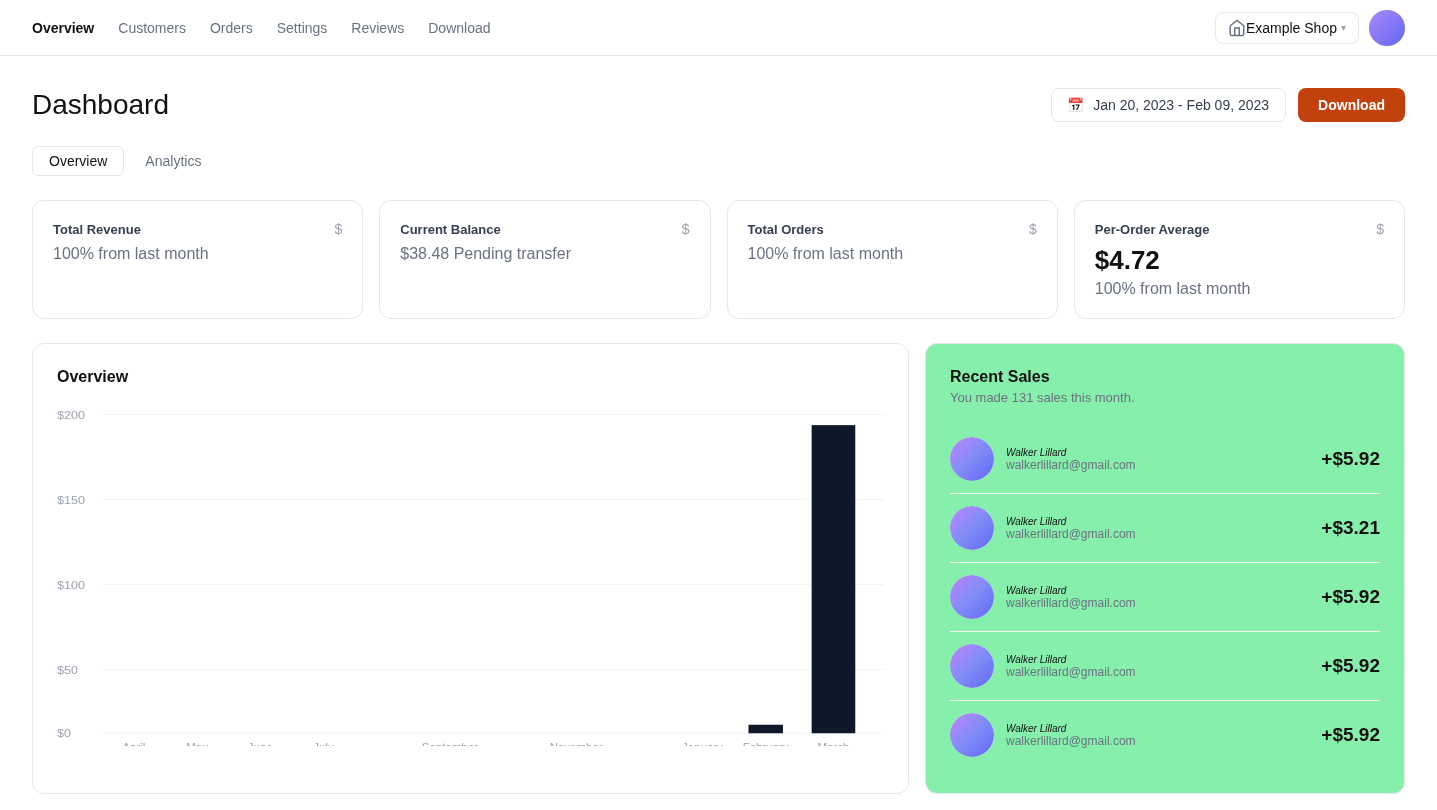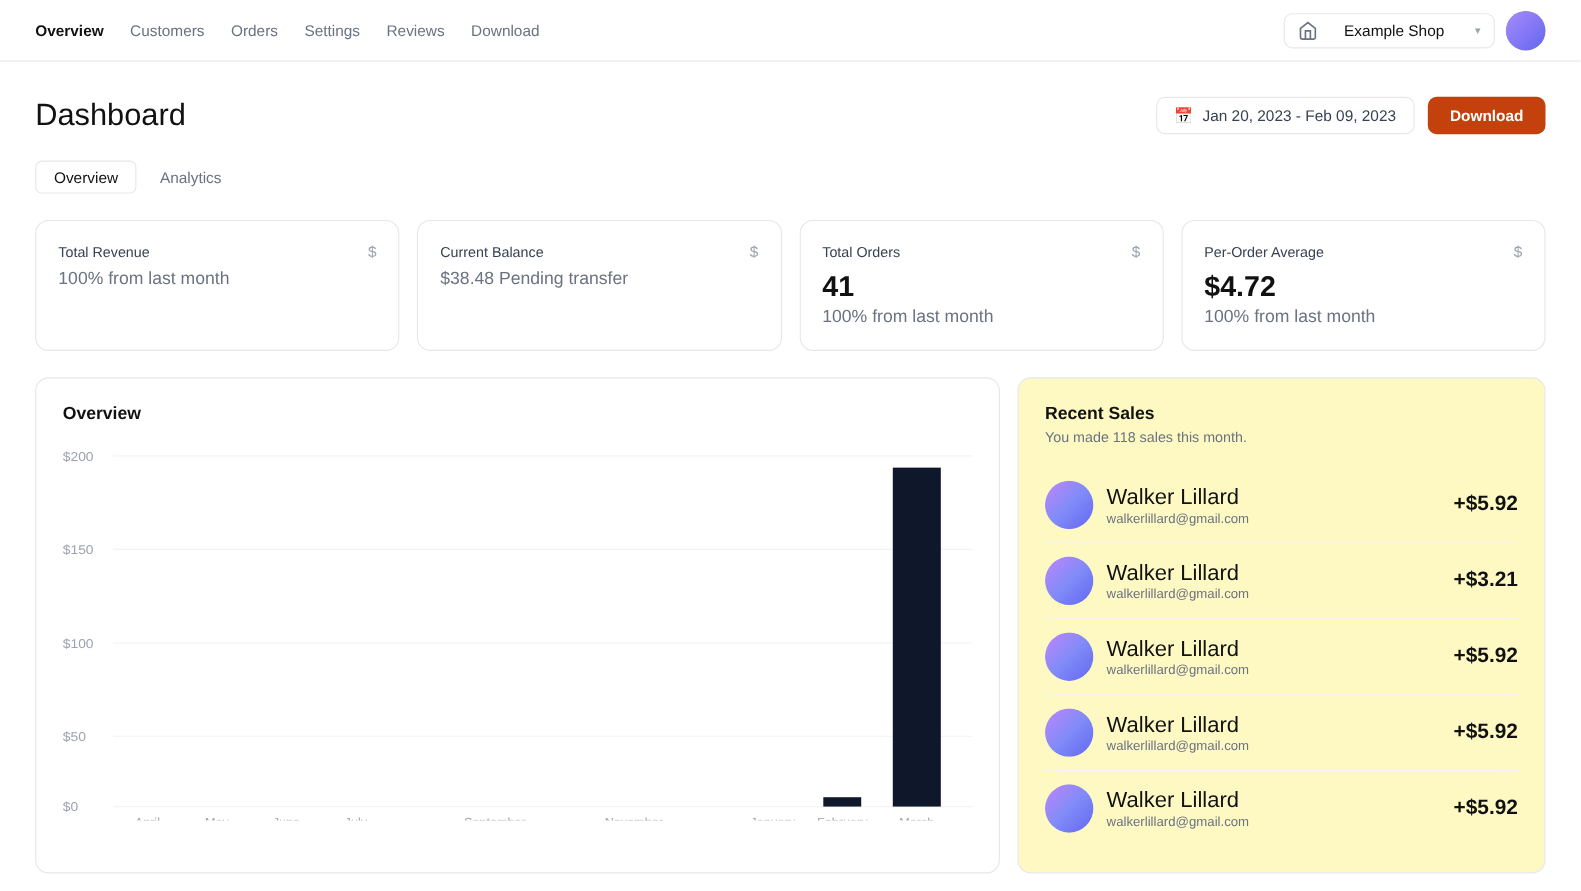--- a/index.html
+++ b/index.html
@@ -4,21 +4,21 @@
   <style>
     * { margin: 0; padding: 0; box-sizing: border-box; }
     body { font-family: -apple-system, BlinkMacSystemFont, 'Segoe UI', sans-serif; background: #fff; color: #111; font-size: 14px; }
 
     
     .nav { display: flex; align-items: center; padding: 0 32px; height: 56px; border-bottom: 1px solid #e5e7eb; }
     .nav-links { display: flex; gap: 24px; flex: 1; }
     .nav-link { font-size: 14px; color: #6b7280; cursor: pointer; text-decoration: none; padding: 4px 0; }
     .nav-link.active { color: #111; font-weight: 600; }
     .nav-right { display: flex; align-items: center; gap: 10px; }
-    .shop-selector { display: flex; align-items: center; gap: 24px; border: 1px solid #e5e7eb; border-radius: 8px; padding: 6px 12px; cursor: pointer; }
+    .shop-selector { display: flex; align-items: center; gap: 0; border: 1px solid #e5e7eb; border-radius: 8px; padding: 6px 12px; cursor: pointer; }
     .shop-icon { width: 18px; height: 18px; }
     .shop-name { font-size: 14px; font-weight: 500; }
     .chevron { font-size: 10px; color: #9ca3af; margin-left: 4px; }
     .avatar { width: 36px; height: 36px; border-radius: 50%; background: #9ca3af; overflow: hidden; display: flex; align-items: center; justify-content: center; }
     .avatar-img { width: 36px; height: 36px; border-radius: 50%; background: linear-gradient(135deg, #a78bfa, #6366f1); }
 
     
     .main { padding: 32px 32px; }
 
     
@@ -32,44 +32,44 @@
     
     .tabs { display: flex; gap: 4px; margin-bottom: 24px; }
     .tab { padding: 6px 16px; border-radius: 6px; font-size: 14px; cursor: pointer; border: 1px solid transparent; }
     .tab.active { border-color: #e5e7eb; background: #fff; font-weight: 500; color: #111; }
     .tab.inactive { color: #6b7280; background: transparent; }
 
     
     .stat-cards { display: grid; grid-template-columns: repeat(4, 1fr); gap: 16px; margin-bottom: 24px; }
     .stat-card { border: 1px solid #e5e7eb; border-radius: 12px; padding: 20px; background: #fff; }
     .stat-card-header { display: flex; justify-content: space-between; align-items: center; margin-bottom: 8px; }
-    .stat-label { font-size: 13px; color: #374151; font-weight: 400; }
+    .stat-label { font-size: 13px; color: #374151; font-weight: 700; }
     .stat-dollar-icon { color: #9ca3af; font-size: 14px; }
     .stat-value { font-size: 26px; font-weight: 700; margin-bottom: 4px; }
     .stat-sub { font-size: 16px; color: #6b7280; }
 
     
     .bottom-row { display: grid; grid-template-columns: 1fr 480px; gap: 16px; }
 
     
     .chart-card { border: 1px solid #e5e7eb; border-radius: 12px; padding: 24px; background: #fff; }
     .chart-title { font-size: 16px; font-weight: 600; margin-bottom: 20px; }
     .chart-area { position: relative; height: 340px; }
     .chart-svg { width: 100%; height: 100%; }
 
     
-    .sales-card { border: 1px solid #e5e7eb; border-radius: 12px; padding: 24px; background: #fef9c3; }
+    .sales-card { border: 1px solid #e5e7eb; border-radius: 12px; padding: 24px; background: #86efac; }
     .sales-title { font-size: 16px; font-weight: 600; margin-bottom: 4px; }
     .sales-sub { font-size: 13px; color: #6b7280; margin-bottom: 20px; }
     .sale-item { display: flex; align-items: center; gap: 12px; padding: 12px 0; border-bottom: 1px solid #f3f4f6; }
     .sale-item:last-child { border-bottom: none; }
     .sale-avatar { width: 44px; height: 44px; border-radius: 50%; background: #d1d5db; flex-shrink: 0; overflow: hidden; }
     .sale-avatar-img { width: 44px; height: 44px; border-radius: 50%; background: linear-gradient(135deg, #c084fc, #818cf8, #6366f1); }
     .sale-info { flex: 1; }
-    .sale-name { font-size: 20px; font-weight: 500; color: #111; }
+    .sale-name { font-size: 10px; font-weight: 500; color: #111; font-style: italic; }
     .sale-email { font-size: 12px; color: #6b7280; }
     .sale-amount { font-size: 19px; font-weight: 600; color: #111; }
 
     
     .filter-svg { width: 18px; height: 18px; }
   </style>
 </head>
 <body>
 
 <nav class="nav">
@@ -128,21 +128,20 @@
         <span class="stat-label">Current Balance</span>
         <span class="stat-dollar-icon">$</span>
       </div>
       <div class="stat-sub">$38.48 Pending transfer</div>
     </div>
       <div class="stat-card">
       <div class="stat-card-header">
         <span class="stat-label">Total Orders</span>
         <span class="stat-dollar-icon">$</span>
       </div>
-      <div class="stat-value">41</div>
       <div class="stat-sub">100% from last month</div>
     </div>
       <div class="stat-card">
       <div class="stat-card-header">
         <span class="stat-label">Per-Order Average</span>
         <span class="stat-dollar-icon">$</span>
       </div>
       <div class="stat-value">$4.72</div>
       <div class="stat-sub">100% from last month</div>
     </div>
@@ -198,21 +197,21 @@
           <text x="617" y="325" font-size="10" fill="#9ca3af" text-anchor="middle">February</text>
 
           <rect x="657" y="18" width="38" height="290" fill="#0f172a"></rect>
           <text x="676" y="325" font-size="10" fill="#9ca3af" text-anchor="middle">March</text>
         </svg>
       </div>
     </div>
 
     <div class="sales-card">
       <div class="sales-title">Recent Sales</div>
-      <div class="sales-sub">You made 118 sales this month.</div>
+      <div class="sales-sub">You made 131 sales this month.</div>
       <div id="sales-list">
           <div class="sale-item">
       <div class="sale-avatar">
         <div class="sale-avatar-img"></div>
       </div>
       <div class="sale-info">
         <div class="sale-name">Walker Lillard</div>
         <div class="sale-email">walkerlillard@gmail.com</div>
       </div>
       <div class="sale-amount">+$5.92</div>

